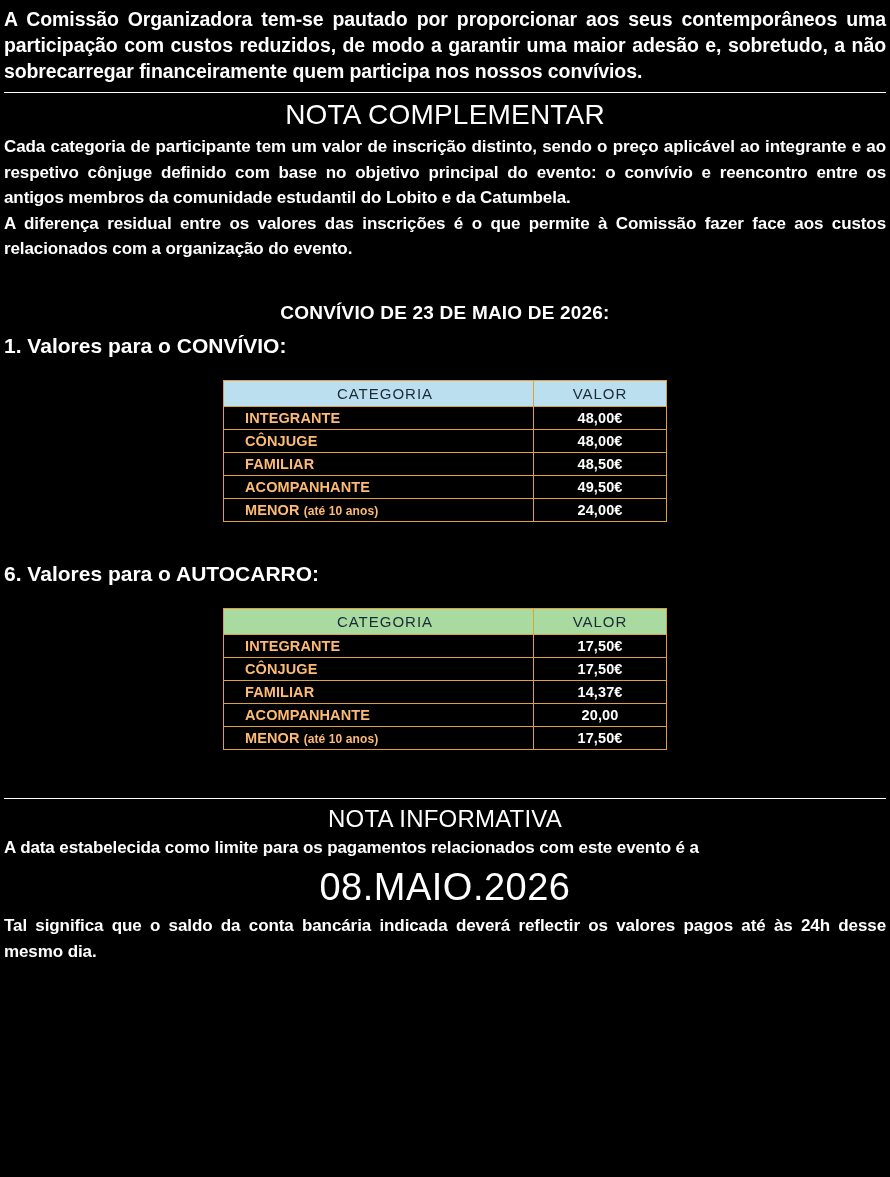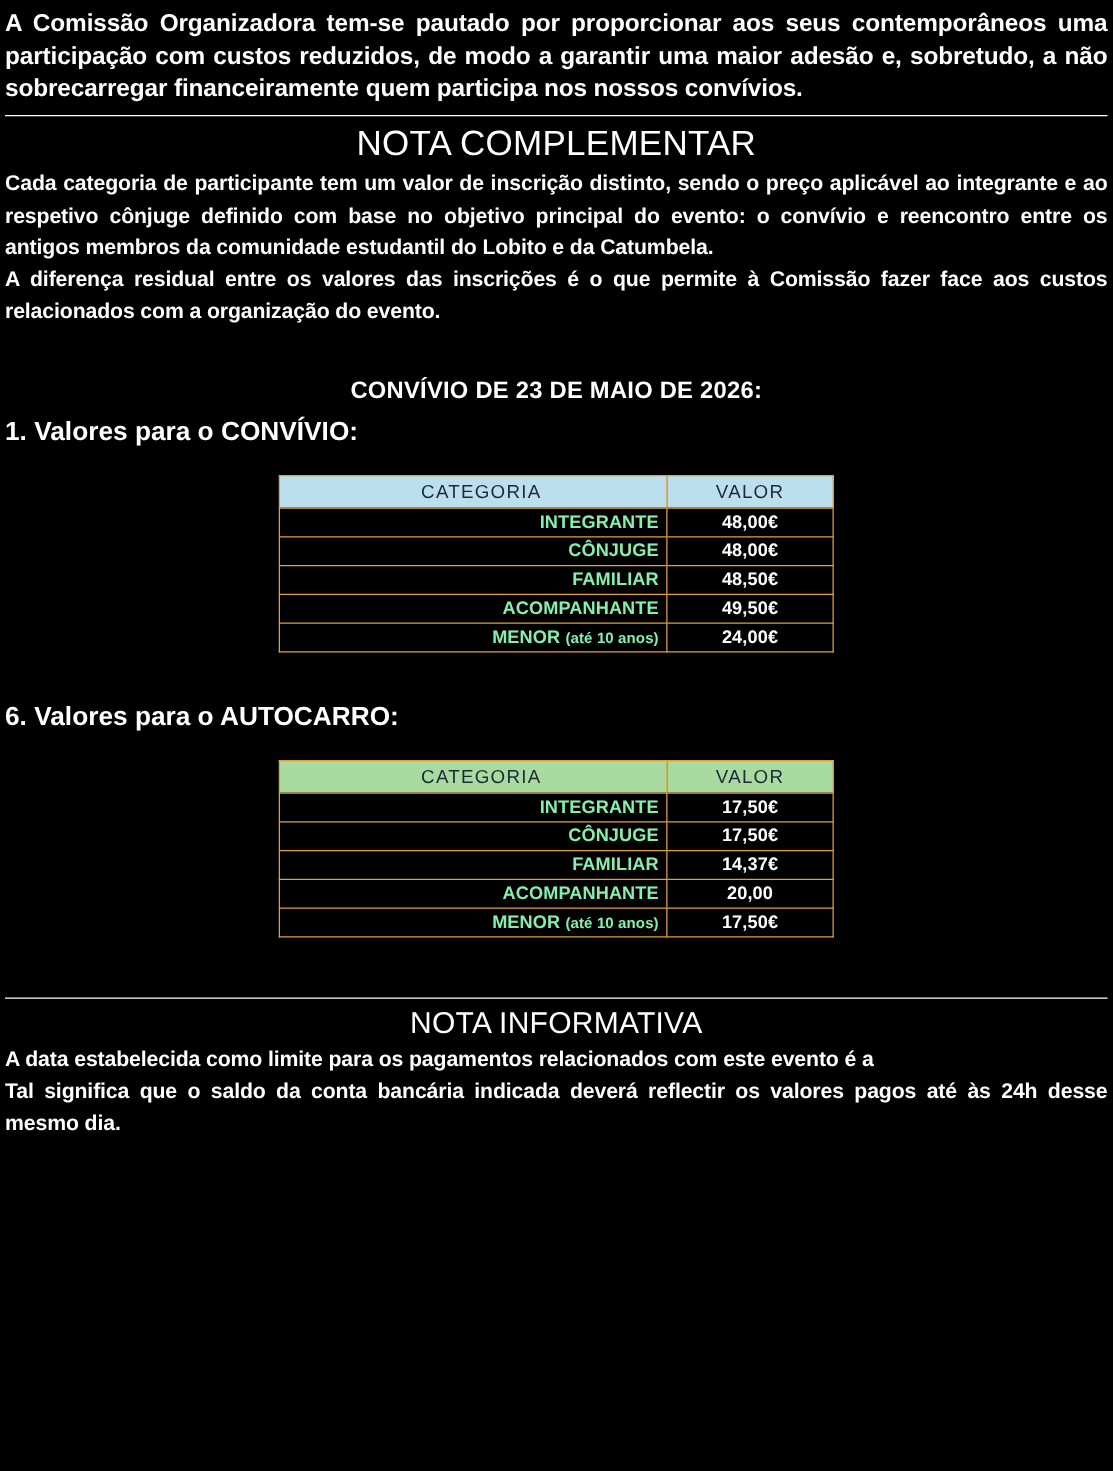--- a/index.html
+++ b/index.html
@@ -83,22 +83,22 @@
     font-weight: normal;
     font-size: 15px;
     text-align: center;
     color: #1b2a36;
     letter-spacing: 1px;
     padding: 4px 6px;
   }
   table.prices th.cat { width: 284px; padding-left: 19px; }
   table.prices th.val { width: 120px; }
   table.prices td.cat {
-    text-align: right;
-    color: #86efac;
+    text-align: left;
+    color: #fdba74;
     padding-left: 21px;
   }
   table.prices td.val {
     text-align: center;
     color: #ffffff;
   }
   td.cat .small {
     font-size: 12px;
   }
   .nota-info-title {
@@ -209,16 +209,17 @@
   </table>
 
   <div class="spacer-lg"></div>
 
   <hr class="rule">
 
   <h2 class="nota-info-title">NOTA INFORMATIVA</h2>
 
   <p class="block-text">A data estabelecida como limite para os pagamentos relacionados com este evento é a</p>
 
+  <p class="bigdate">08.MAIO.2026</p>
 
   <p class="block-text">Tal significa que o saldo da conta bancária indicada deverá reflectir os valores pagos até às 24h desse mesmo dia.</p>
 
 </div>
 
 </body></html>

